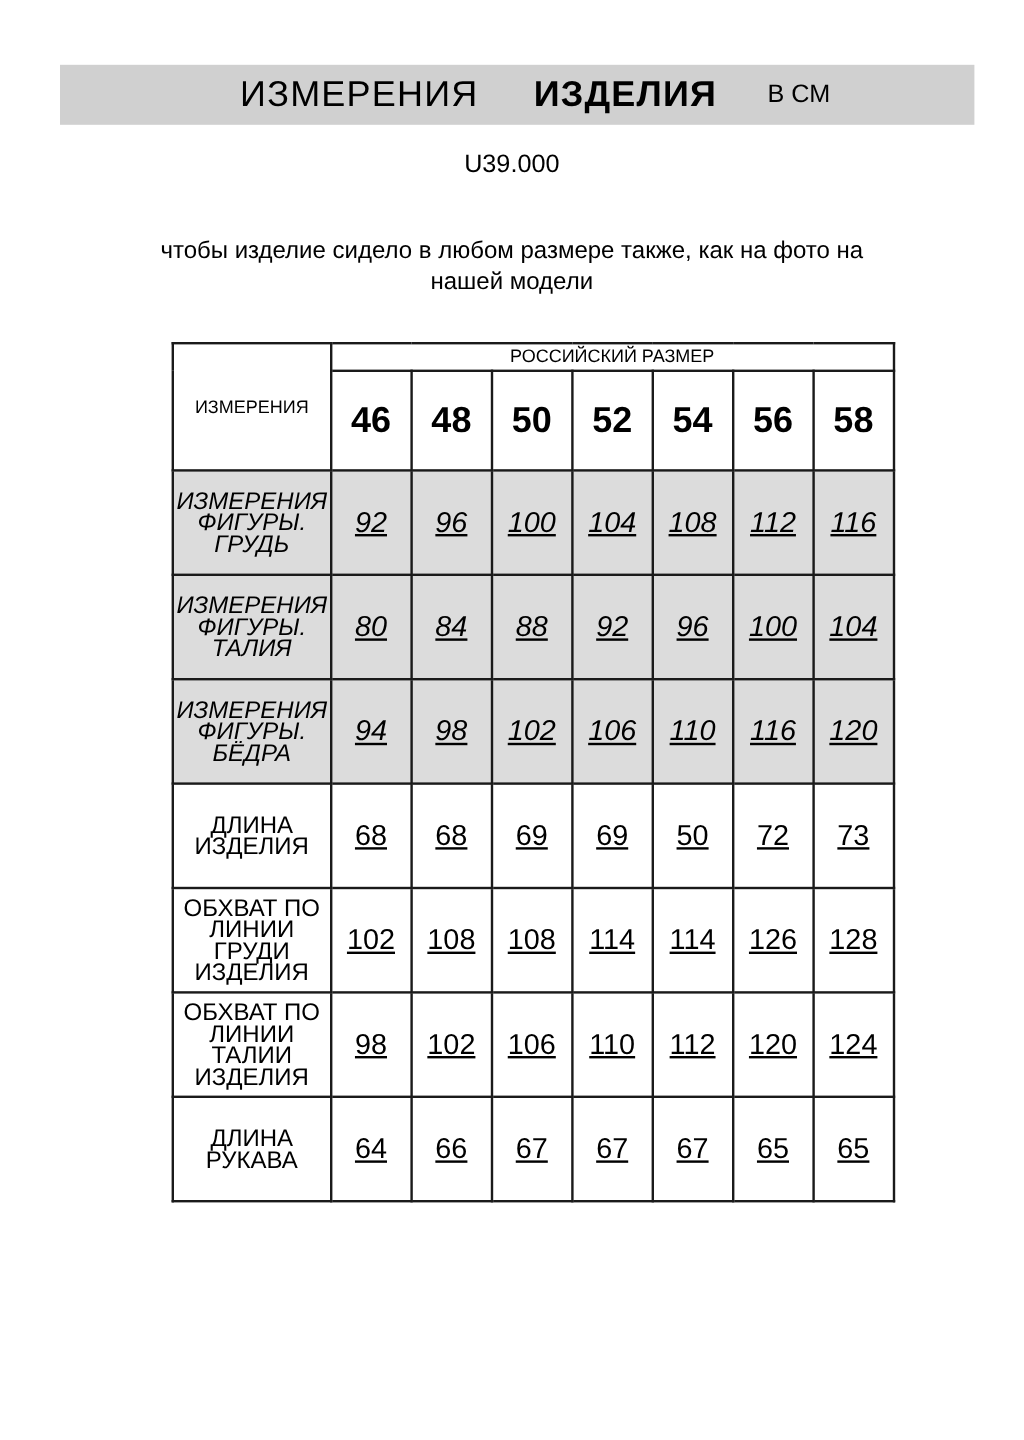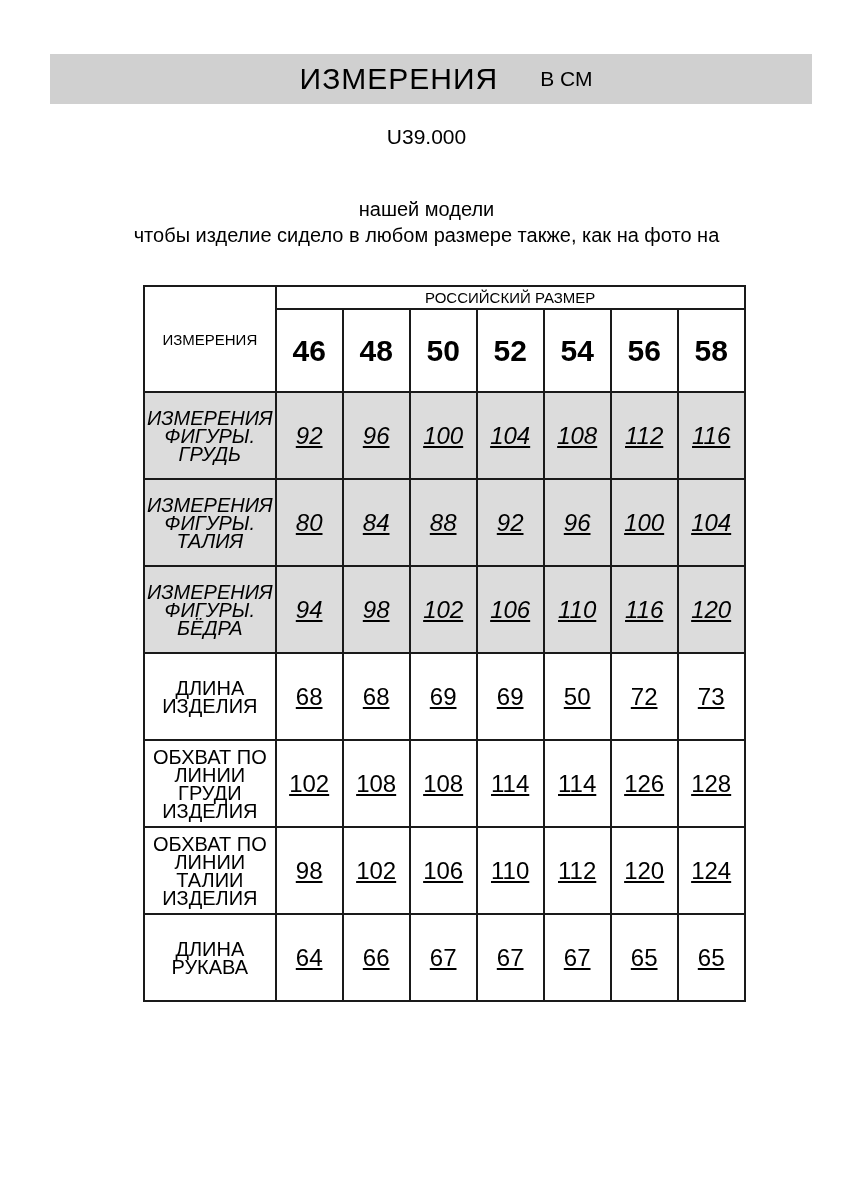--- a/index.html
+++ b/index.html
@@ -129,29 +129,30 @@
   tr.shaded td { background: #dcdcdc; }
   tr.shaded td { font-style: italic; }
 </style>
 </head>
 <body>
 
 <div class="page">
 
   <div class="title-bar">
     <span class="title-word-1">ИЗМЕРЕНИЯ</span>
+    <span class="title-word-2">ИЗДЕЛИЯ</span>
     <span class="title-word-3">В СМ</span>
   </div>
 
   <div class="product-code">U39.000</div>
 
 
   <div class="note">
+    <div>чтобы изделие сидело в любом размере также, как на фото на</div>
     <div>нашей модели</div>
-    <div>чтобы изделие сидело в любом размере также, как на фото на</div>
   </div>
 
   <div class="size-table-wrap">
     <table class="size-table">
       <colgroup>
         <col class="label-col">
         <col class="data-col">
           <col class="data-col">
           <col class="data-col">
           <col class="data-col">

